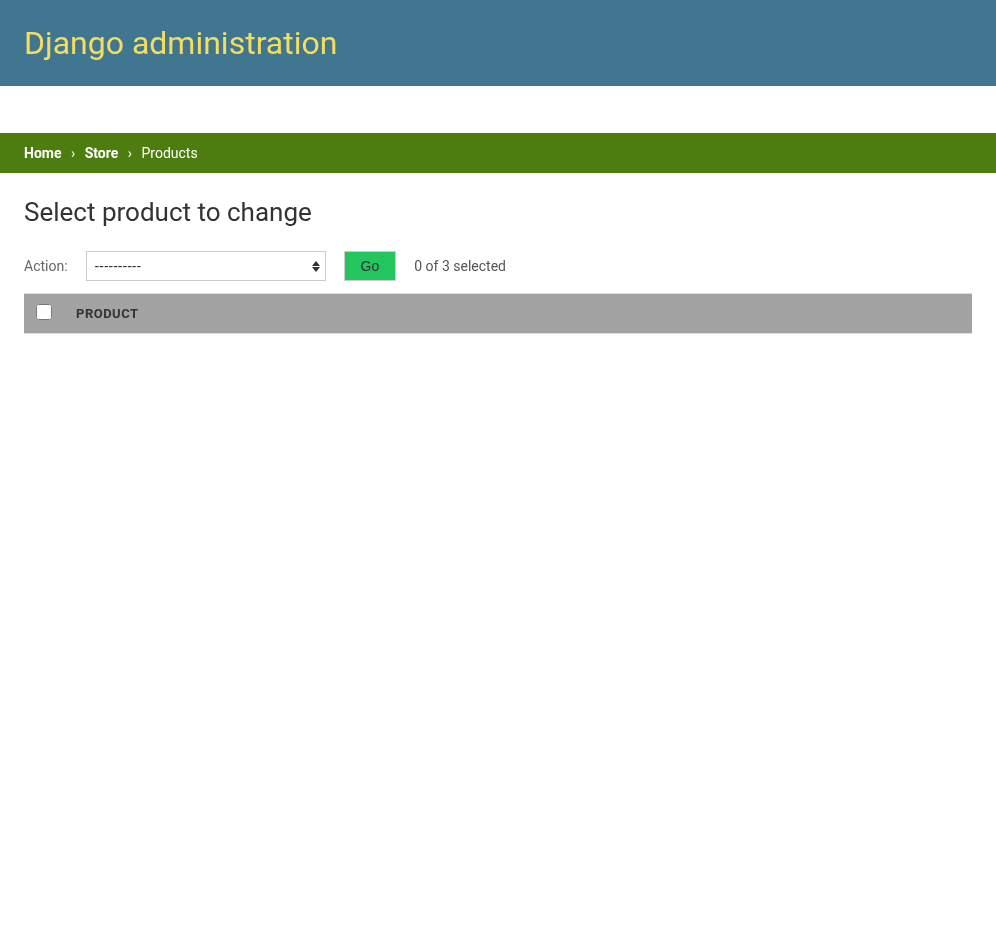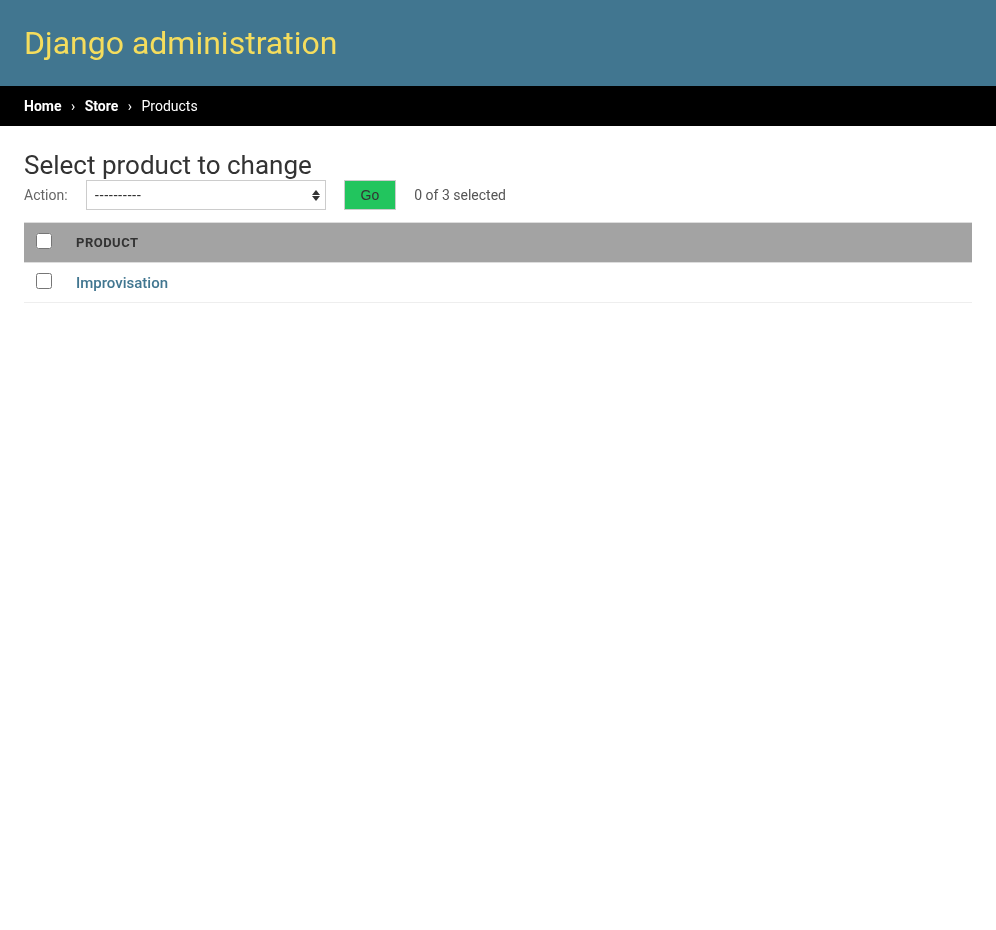--- a/index.html
+++ b/index.html
@@ -11,22 +11,23 @@
       padding: 24px 24px;
     }
     #header h1 {
       color: #f5dd5d;
       font-size: 32px;
       font-weight: 400;
     }
 
     
     #breadcrumb {
-      background-color: #000000;
+      background-color: #4d7c0f;
       padding: 12px 24px;
+      margin-top: 47px;
     }
     #breadcrumb a {
       color: #fff;
       text-decoration: none;
       font-weight: 700;
       font-size: 14px;
     }
     #breadcrumb .separator {
       color: #fff;
       margin: 0 6px;
@@ -39,20 +40,21 @@
 
     
     #content {
       padding: 24px 24px;
     }
 
     .page-title {
       font-size: 26px;
       font-weight: 400;
       color: #333;
+      margin-bottom: 24px;
     }
 
     
     .action-bar {
       display: flex;
       align-items: center;
       gap: 18px;
       margin-bottom: 12px;
     }
     .action-label {
@@ -207,21 +209,17 @@
       <tr>
         <th class="checkbox-cell">
           <input type="checkbox" class="row-checkbox" style="">
         </th>
         <th>
           <span>PRODUCT</span>
         </th>
       </tr>
     </thead>
     <tbody id="product-tbody">
-        <tr>
-          <td class="checkbox-cell"><input type="checkbox" class="row-checkbox" style=""></td>
-          <td><a href="#" class="product-link">Improvisation</a></td>
-        </tr>
       </tbody>
   </table>
 
 
 </div>
 
 </body></html>

